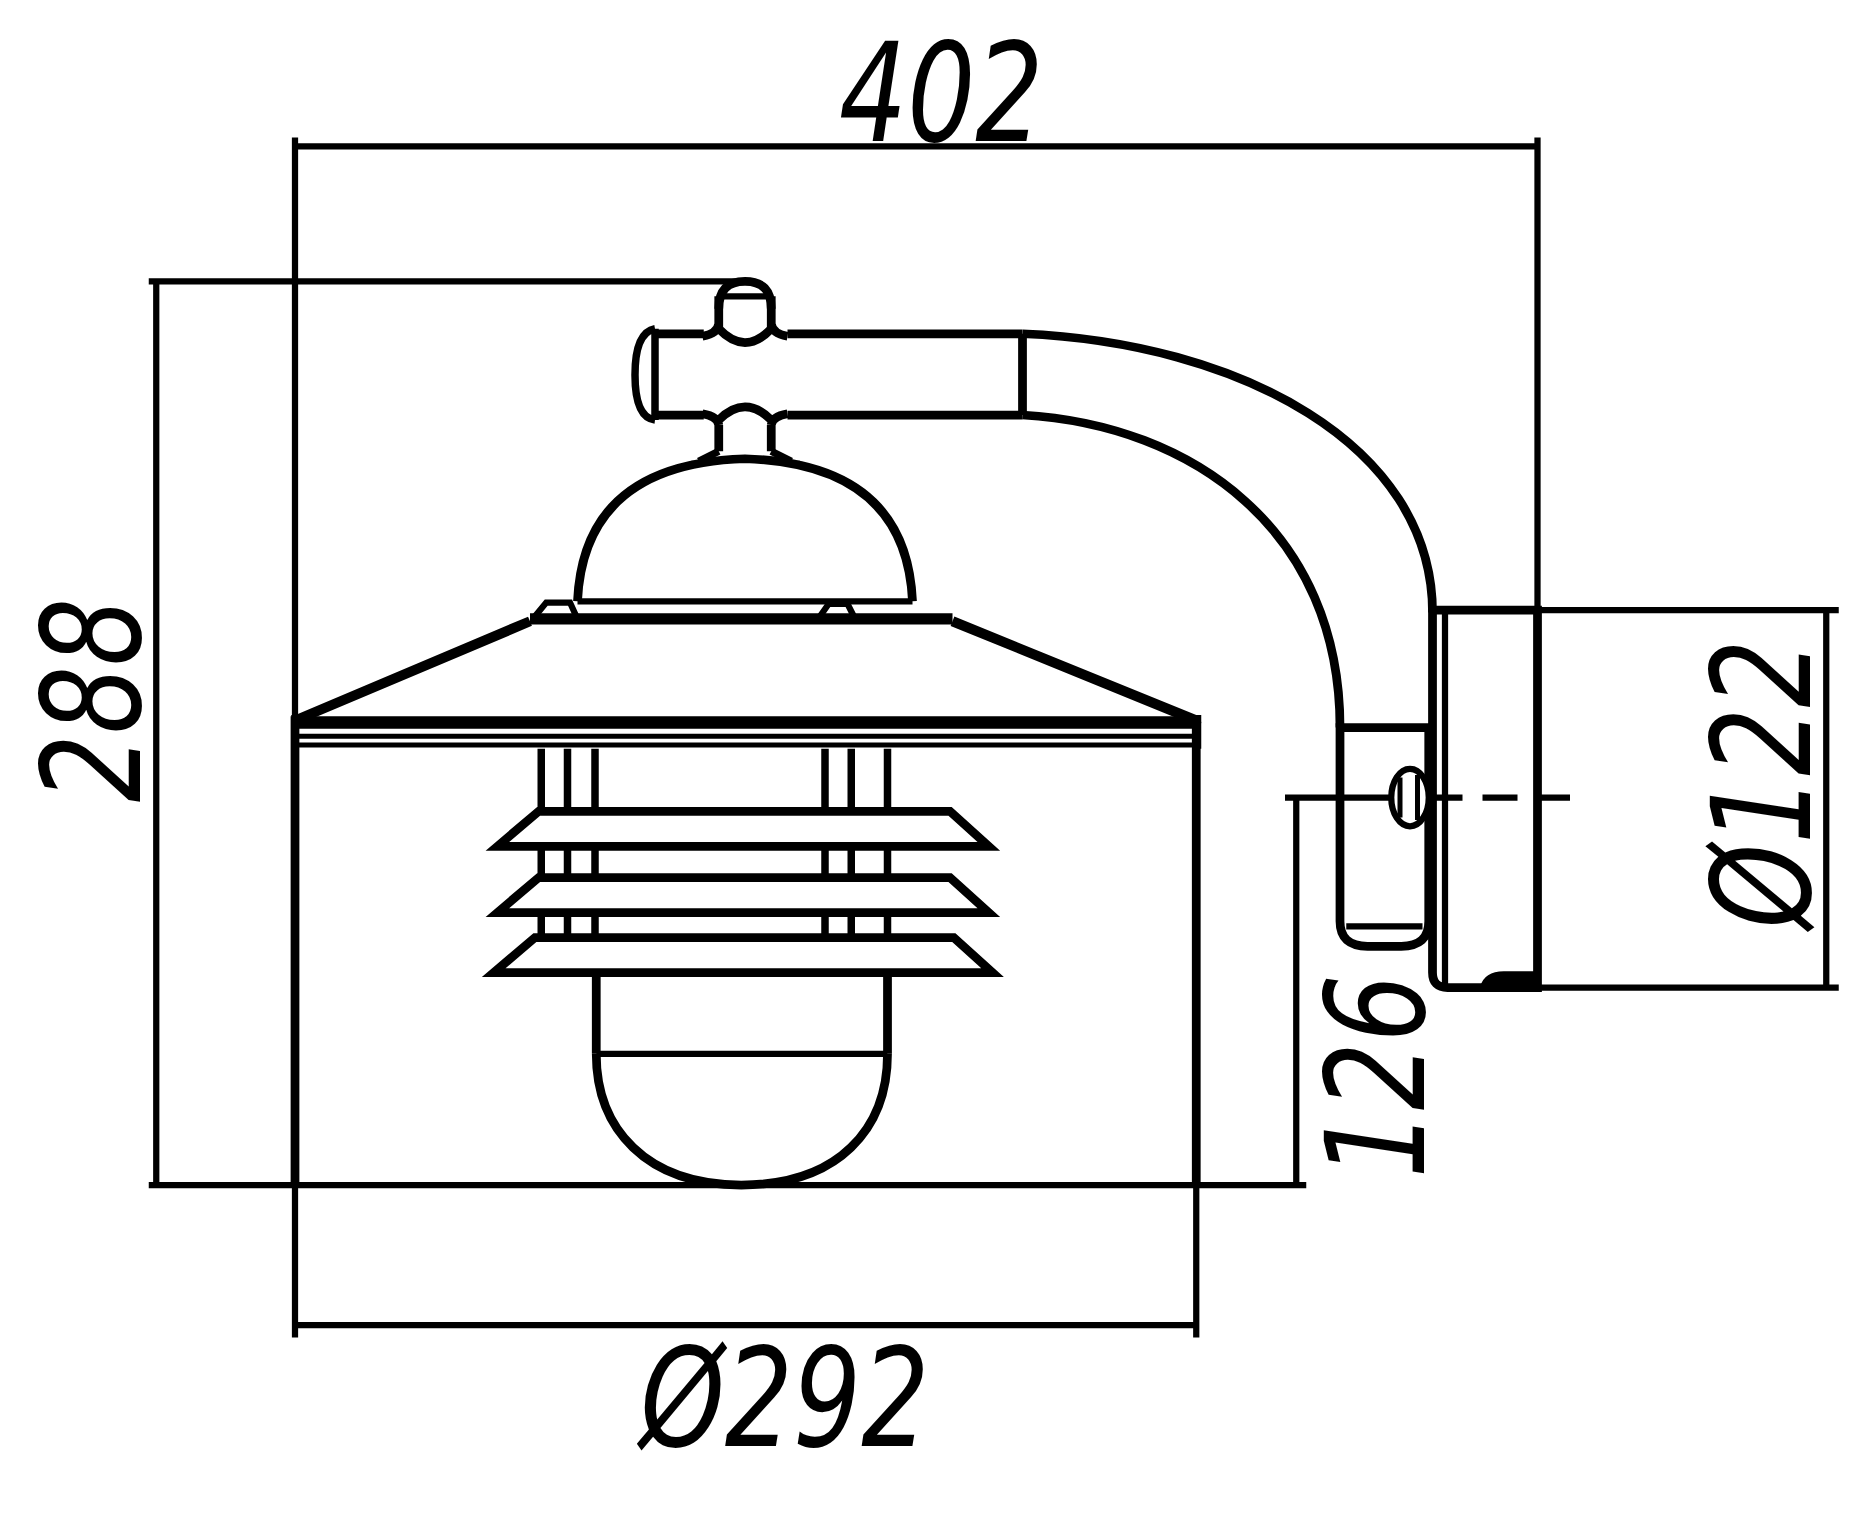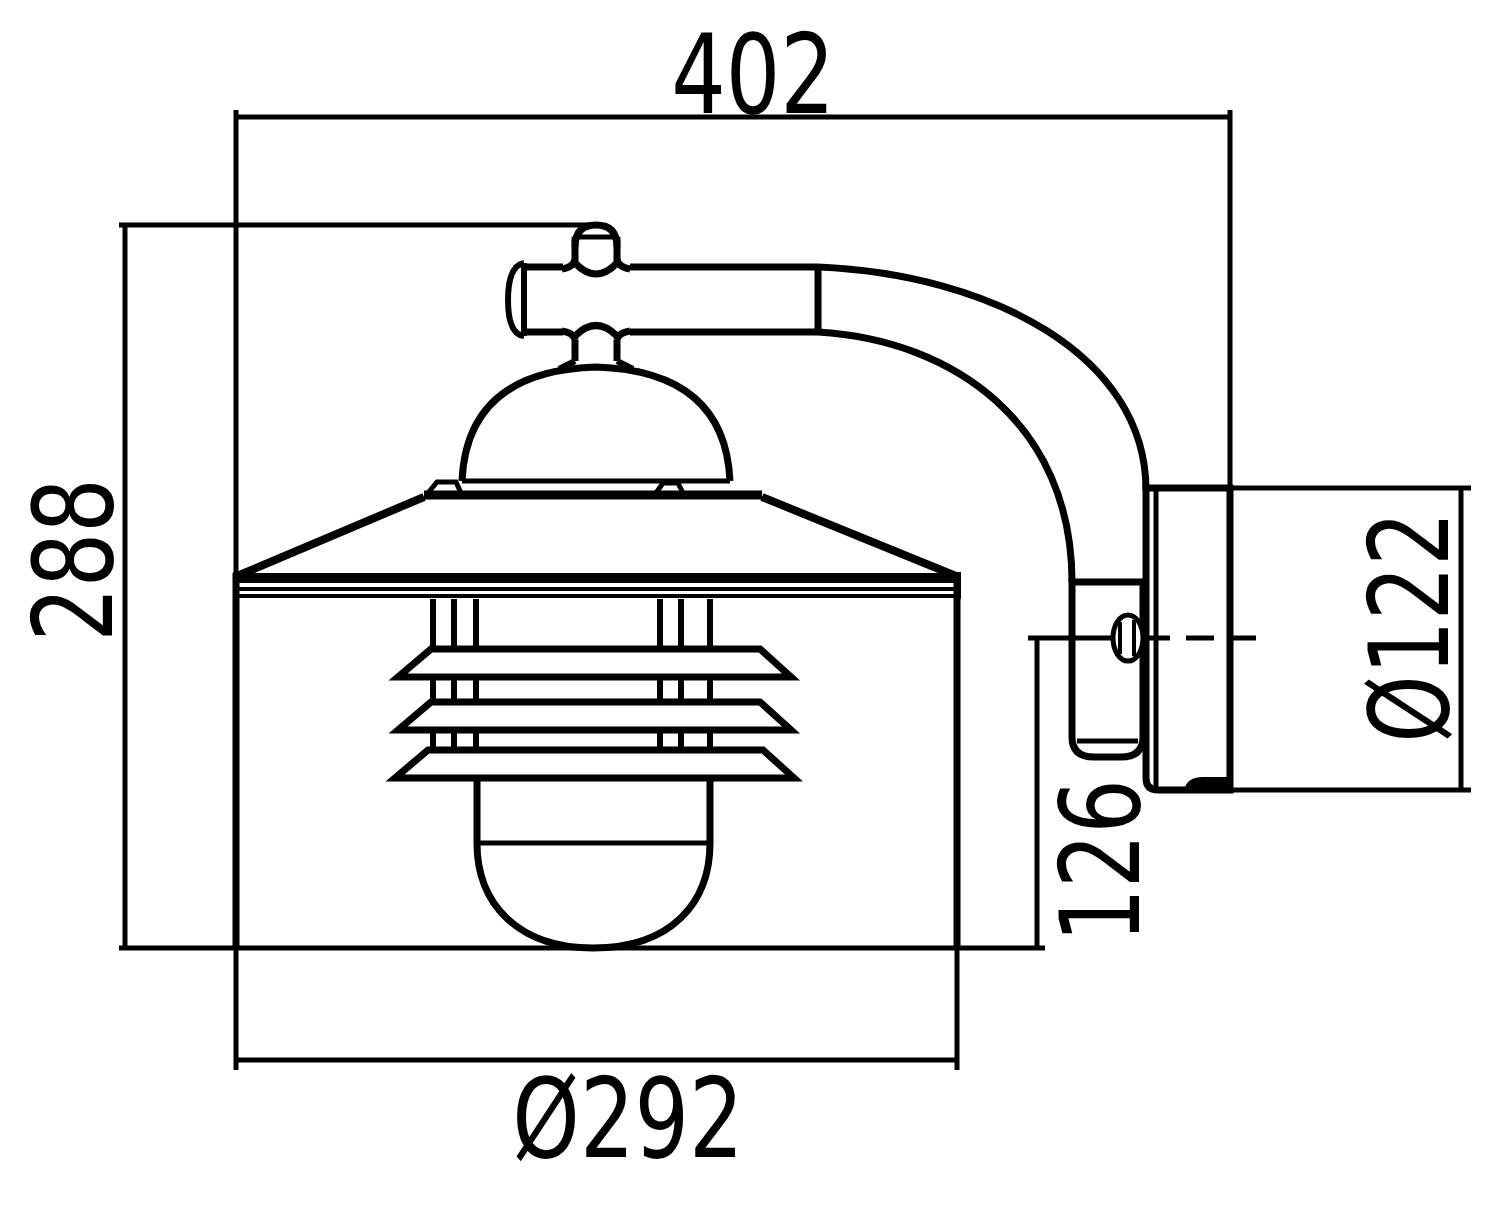--- a/index.html
+++ b/index.html
@@ -6,20 +6,21 @@
     margin: 0;
     padding: 0;
     background: #ffffff;
   }
   .stage {
     position: relative;
     width: 1500px;
     height: 1213px;
     background: #ffffff;
     overflow: hidden;
+    font-style: italic;
   }
   svg { display: block; }
   .dim-text {
     font-family: "DejaVu Sans", "Liberation Sans", sans-serif;
     font-size: 110px;
     fill: #000000;
   }
 </style>
 </head>
 <body>

